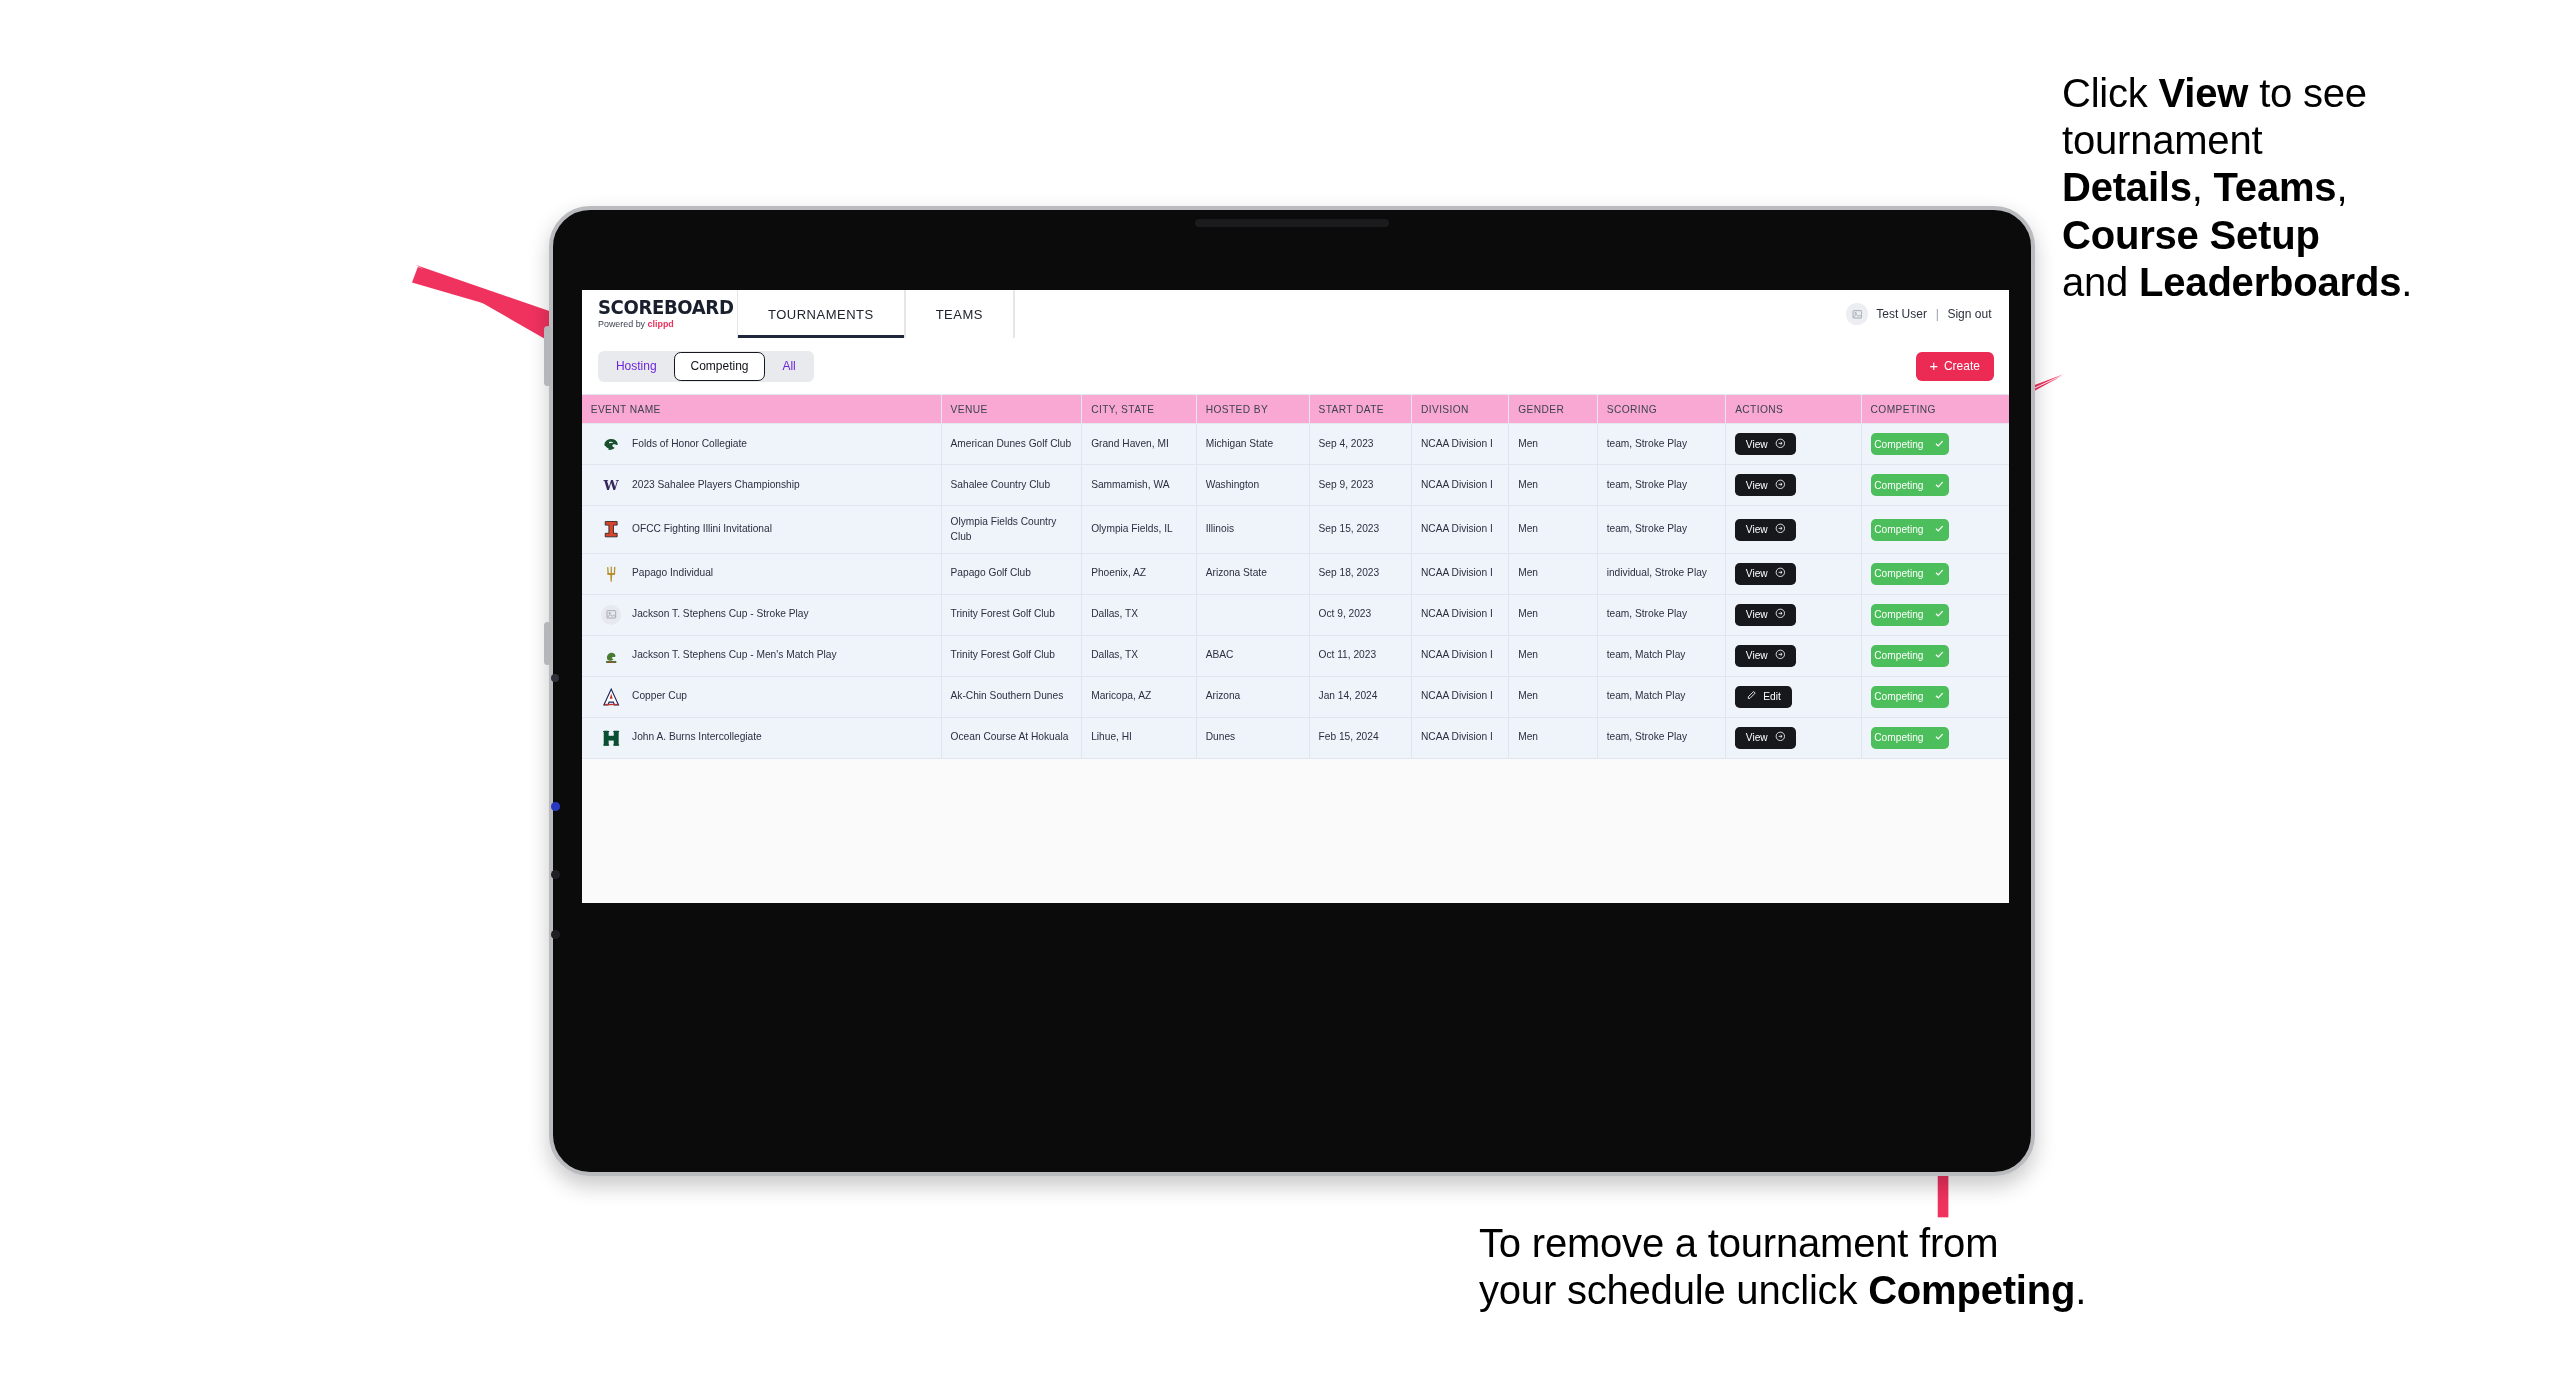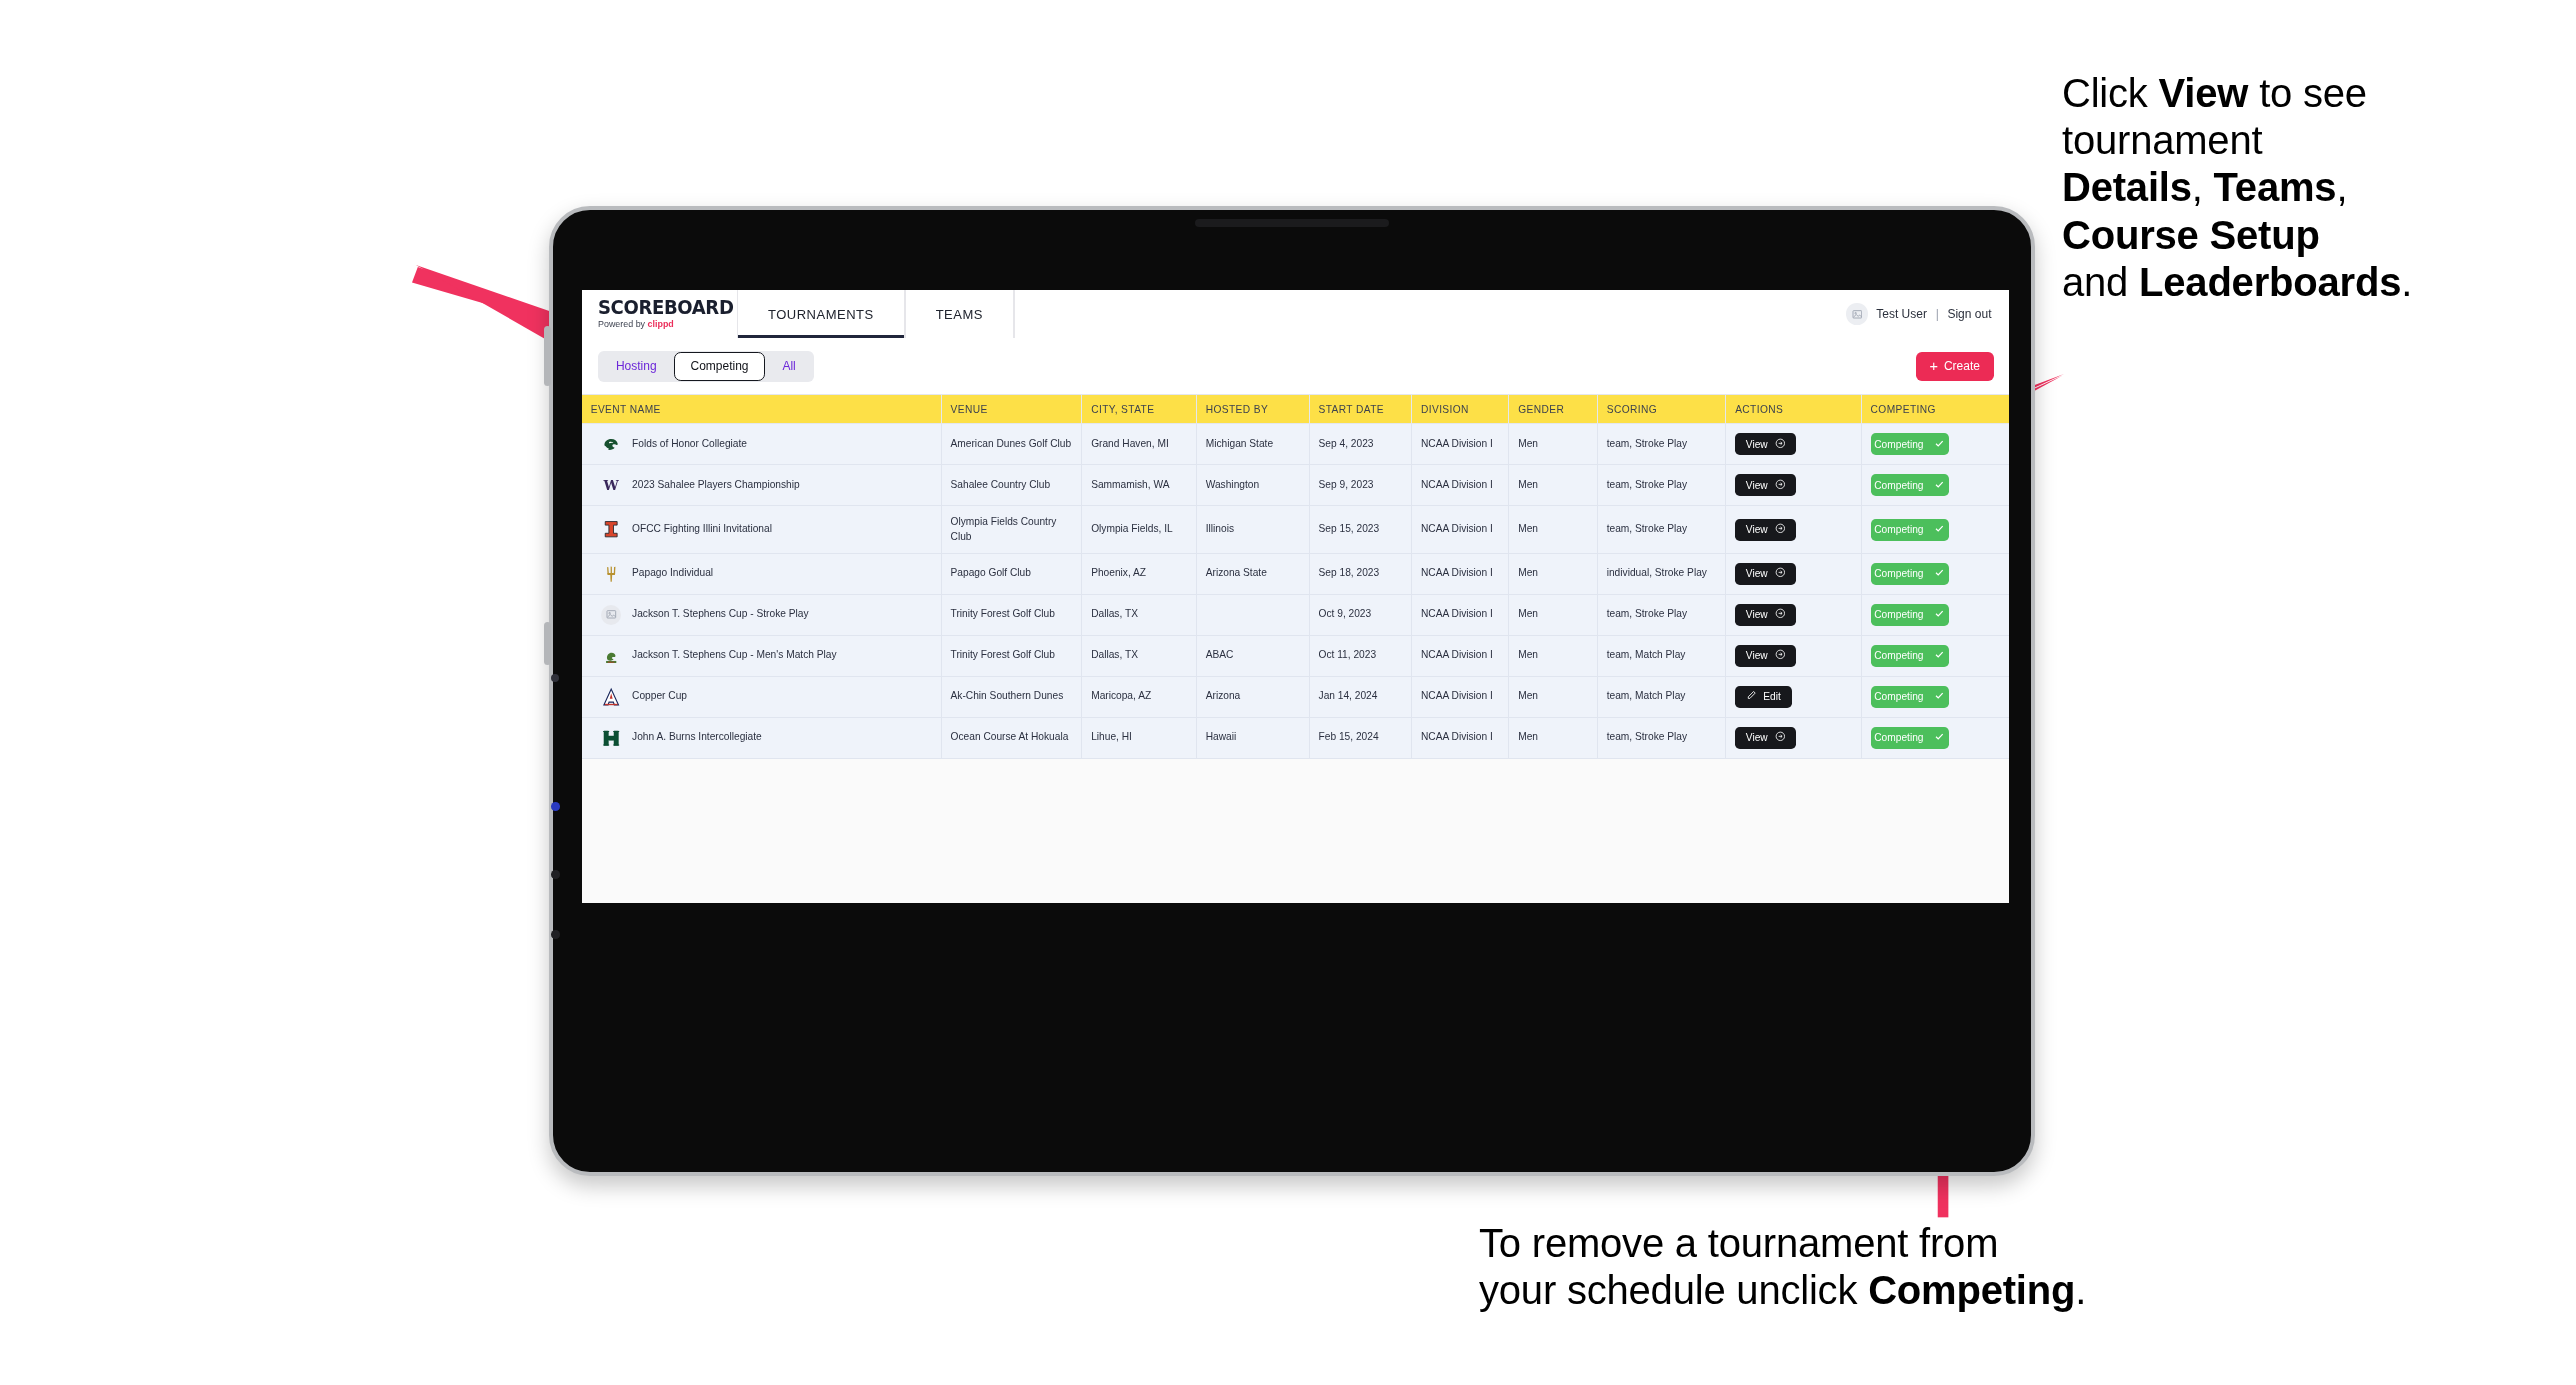--- a/index.html
+++ b/index.html
@@ -139,21 +139,21 @@
     height: 29px; padding: 0 13.6px;
     font-size: 12px; font-family: inherit;
     cursor: pointer;
   }
   #create-btn .plus { font-size: 14.5px; line-height: 1; }
 
   
   #tablewrap { background: #fafafa; }
   table { width: 100%; border-collapse: collapse; table-layout: fixed; }
   thead th {
-    background: #fde047;
+    background: #f9a8d4;
     font-size: 10.2px; font-weight: 400; letter-spacing: 0.4px;
     color: #3d424e;
     text-align: left;
     padding: 8.7px 8.7px;
     border-top: 1px solid #e4e7ee;
     border-bottom: 1px solid #e4e7ee;
     border-right: 1px solid #e4e7ee;
     white-space: nowrap;
   }
   thead th:last-child { border-right: none; }
@@ -546,21 +546,21 @@
                       <svg width="20.4" height="20.4" viewBox="0 0 24 24">
                         <path d="M3.5 3.5h5.2v6h6.6v-6h5.2v17h-5.2v-6H8.7v6H3.5z" fill="#0b4f33" stroke="#0b4f33" stroke-width=".6"></path>
                         <path d="M2.6 3.5h7v1.2h-7zM14.4 3.5h7v1.2h-7zM2.6 19.3h7v1.2h-7zM14.4 19.3h7v1.2h-7z" fill="#0b4f33"></path>
                       </svg>
                     </span>
                     <span>John A. Burns Intercollegiate</span>
                   </div>
                 </td>
                 <td>Ocean Course At Hokuala</td>
                 <td>Lihue, HI</td>
-                <td>Hawaii</td>
+                <td>Dunes</td>
                 <td>Feb 15, 2024</td>
                 <td>NCAA Division I</td>
                 <td>Men</td>
                 <td>team, Stroke Play</td>
                 <td><button class="btn-dark">
                     <span>View</span>
                     <span><svg class="icn-circ-arrow" viewBox="0 0 16 16" fill="none" stroke="#fff" stroke-width="1.25">
                         <circle cx="8" cy="8" r="6.3"></circle>
                         <path d="M5.4 8h5.1M8.4 5.9 10.7 8l-2.3 2.1"></path>
                       </svg></span>

